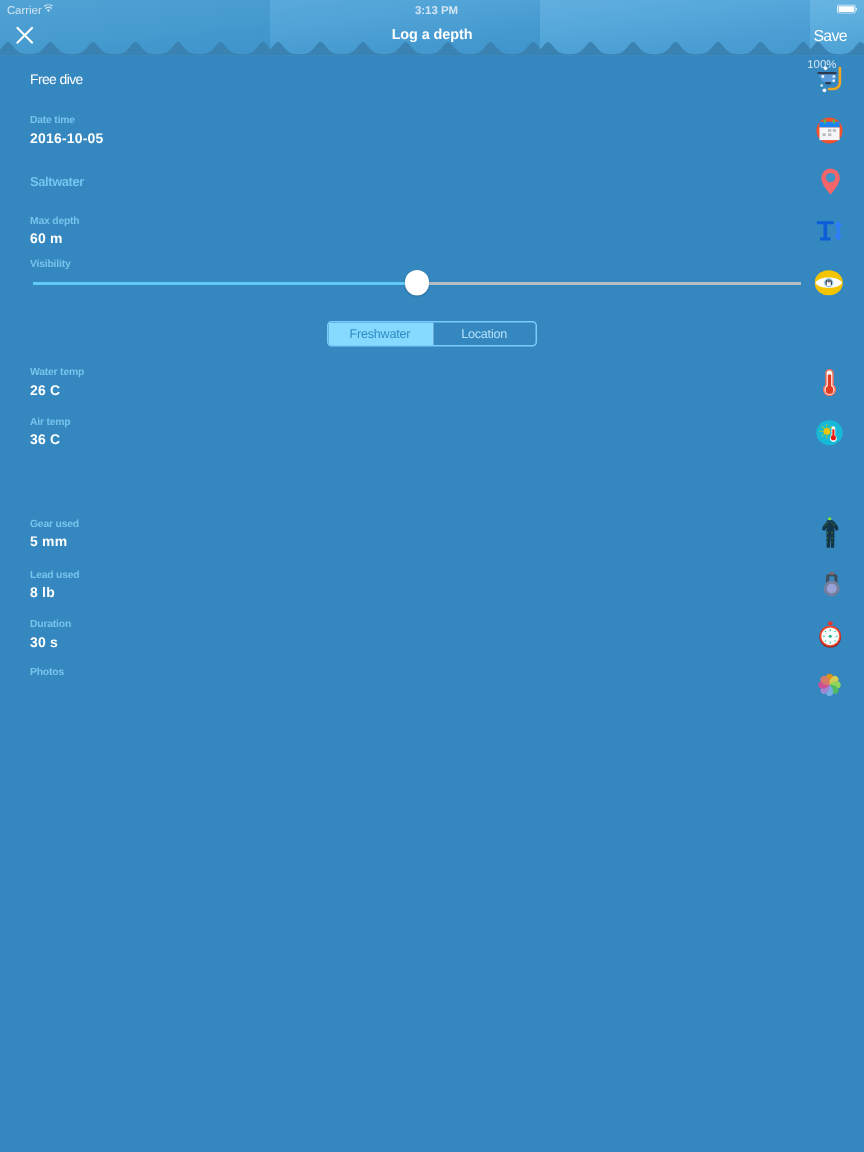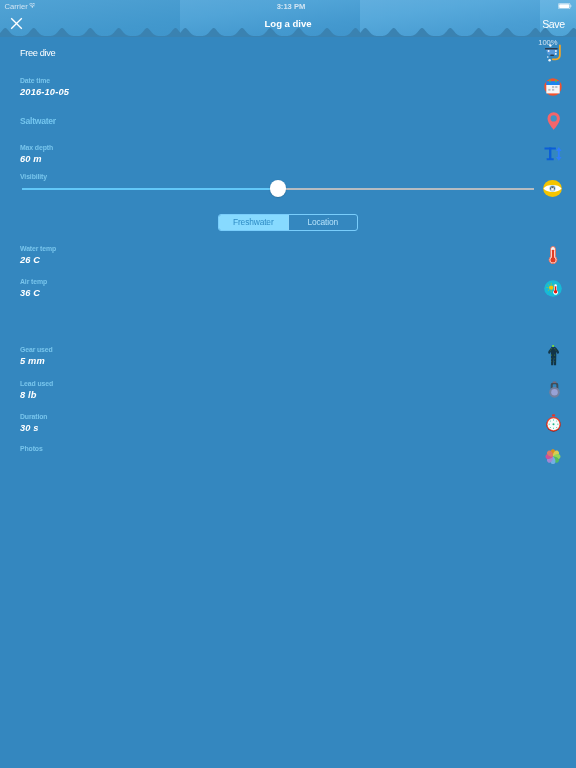--- a/index.html
+++ b/index.html
@@ -29,21 +29,21 @@
   .sb-time{position:absolute;left:3px;top:2.2px;width:576px;text-align:center;font-weight:bold;}
   .sb-batt-txt{position:absolute;right:18.4px;top:2.2px;margin-top:36px;}
   .sb-batt{position:absolute;right:3.6px;top:3.2px;}
 
   
   .close-btn{position:absolute;left:9px;top:16px;width:15px;height:15px;}
   .nav-title{position:absolute;left:0;top:18.2px;width:576px;text-align:center;
              color:#ffffff;font-size:9.6px;font-weight:bold;letter-spacing:-0.05px;}
   .save-btn{position:absolute;right:11.4px;top:17.8px;color:#ffffff;font-size:10.6px;letter-spacing:-0.45px;}
   .lbl{color:#78c5ec;font-size:6.9px;font-weight:bold;letter-spacing:-0.12px;}
-  .val{color:#ffffff;font-size:9.3px;font-weight:bold;letter-spacing:0.15px;font-style:italic;}
+  .val{color:#ffffff;font-size:9.3px;font-weight:bold;letter-spacing:0.15px;}
   .sectionttl{color:#74c6ef;font-size:8.6px;font-weight:bold;letter-spacing:-0.25px;}
   .h1{color:#ffffff;font-size:9.3px;font-weight:normal;letter-spacing:-0.4px;}
 
   
   .slider{position:absolute;left:22px;width:512px;height:3px;}
   .sl-track{position:absolute;left:0;top:0.5px;width:512px;height:1.6px;background:#b6bcc1;}
   .sl-fill{position:absolute;left:0;top:0.5px;height:1.6px;background:#62c8f8;}
   .sl-thumb{position:absolute;width:16.6px;height:16.6px;border-radius:50%;background:#fff;
             box-shadow:0 0.4px 1.3px rgba(0,0,0,.30);top:-7.4px;}
 
@@ -96,21 +96,21 @@
       <rect x="1.3" y="1.3" width="11.6" height="4.4" rx="0.8" fill="#ffffff"></rect>
       <path d="M14.4 2.3 v2.4 a1.2 1.2 0 0 0 0.9 -1.2 a1.2 1.2 0 0 0 -0.9 -1.2 z" fill="#e6f0f8"></path>
     </svg>
   </div>
 
   <div class="close-btn">
     <svg width="15" height="15" viewBox="0 0 15 15">
       <path d="M2.2 2.2 L12.8 12.8 M12.8 2.2 L2.2 12.8" stroke="#ffffff" stroke-width="1.35" stroke-linecap="butt"></path>
     </svg>
   </div>
-  <div class="nav-title">Log a dive</div>
+  <div class="nav-title">Log a depth</div>
   <div class="save-btn">Save</div>
 
   <div class="h1" style="position:absolute;left:20px;top:48px">Free dive</div>
 
   <div class="lbl" style="position:absolute;left:20px;top:76.5px">Date time</div>
   <div class="val" style="position:absolute;left:20px;top:86.5px">2016-10-05</div>
 
   <div class="sectionttl" style="position:absolute;left:20px;top:115.5px">Saltwater</div>
 
   <div class="lbl" style="position:absolute;left:20px;top:143.5px">Max depth</div>

